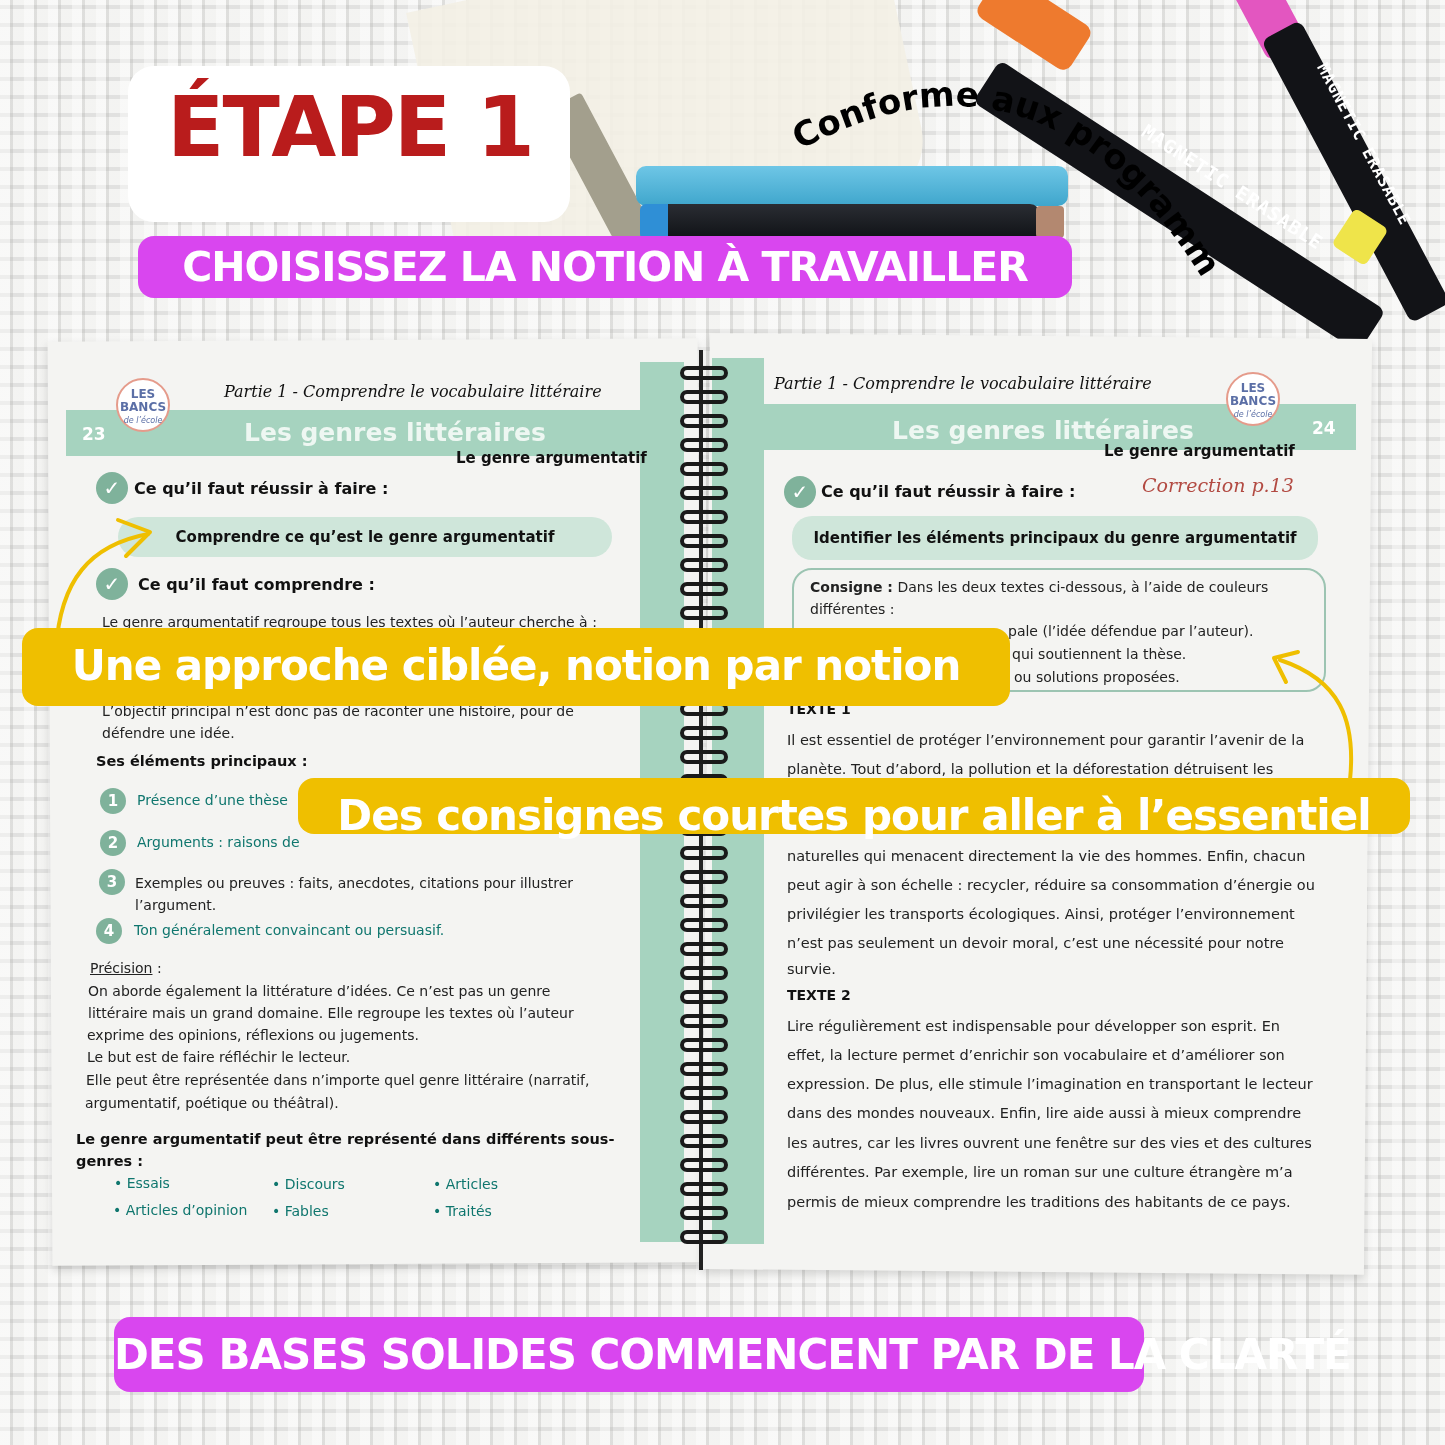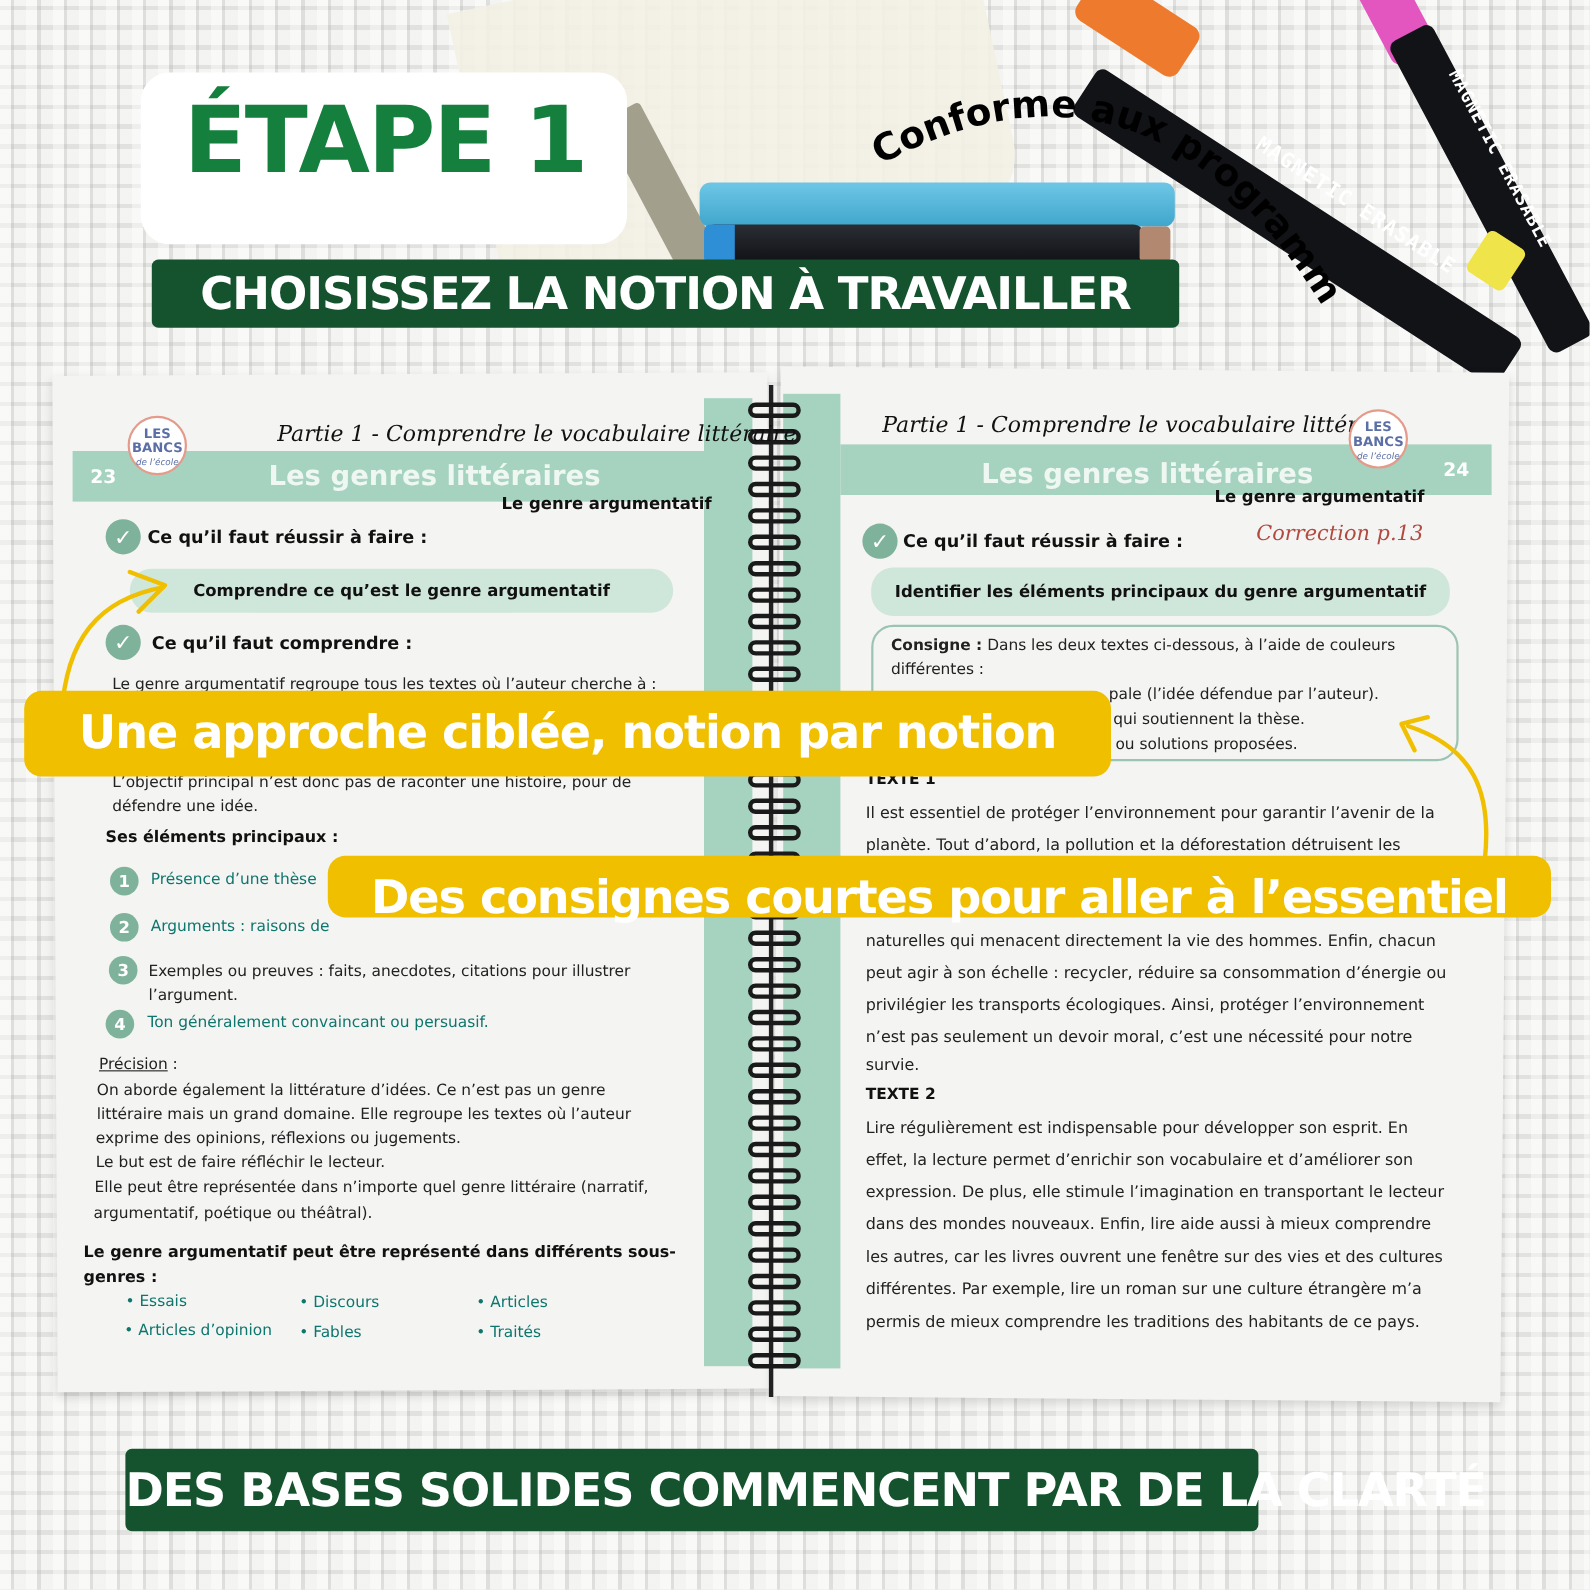--- a/index.html
+++ b/index.html
@@ -26,43 +26,43 @@
   .marker1-cap { left: 1002px; top: -30px; width: 110px; height: 52px; background: #ee7a2e; transform: rotate(33deg); transform-origin: 0 0; border-radius: 10px; }
   .marker1-end { left: 1340px; top: 215px; width: 40px; height: 44px; background: #efe44a; transform: rotate(33deg); border-radius: 6px; }
   .marker2 { left: 1300px; top: 20px; width: 320px; height: 44px; background: #121317; transform: rotate(62deg); transform-origin: 0 0; border-radius: 8px; }
   .marker2-cap { left: 1270px; top: -30px; width: 80px; height: 44px; background: #e356c0; transform: rotate(62deg); transform-origin: 0 0; border-radius: 8px; }
   .marker-label { color: #fff; font-family: "DejaVu Sans Mono", monospace; font-weight: bold; font-size: 19px; letter-spacing: 1px; white-space: nowrap; }
   .m1-label { left: 1150px; top: 120px; transform: rotate(33deg); transform-origin: 0 0; }
   .m2-label { left: 1330px; top: 60px; transform: rotate(62deg); transform-origin: 0 0; font-size: 16px; }
 
   
   .etape-box { left: 128px; top: 66px; width: 442px; height: 156px; background: #ffffff; border-radius: 26px; }
-  .etape-text { left: 150px; top: 78px; width: 400px; text-align: center; font-family: "DejaVu Sans", sans-serif; font-weight: bold; font-size: 84px; color: #15803d; letter-spacing: -2px; }
-  .pill-lav { background: #14532d; border-radius: 6px; color: #fff; font-weight: bold; font-family: "DejaVu Sans", sans-serif; text-align: center; white-space: nowrap; }
+  .etape-text { left: 150px; top: 78px; width: 400px; text-align: center; font-family: "DejaVu Sans", sans-serif; font-weight: bold; font-size: 84px; color: #b91c1c; letter-spacing: -2px; }
+  .pill-lav { background: #d946ef; border-radius: 16px; color: #fff; font-weight: bold; font-family: "DejaVu Sans", sans-serif; text-align: center; white-space: nowrap; }
   .choose-pill { left: 138px; top: 236px; width: 934px; height: 62px; font-size: 41px; line-height: 62px; letter-spacing: -1px; }
   .bottom-pill { left: 114px; top: 1317px; width: 1030px; height: 75px; font-size: 42px; line-height: 75px; letter-spacing: -1px; }
 
   .arc-text { left: 780px; top: 60px; width: 460px; height: 240px; }
 
   
   .page { background: #f4f4f2; box-shadow: 0 4px 10px rgba(0,0,0,0.15); }
   .page-left { left: 50px; top: 340px; width: 650px; height: 924px; transform: rotate(-0.3deg); }
   .page-right { left: 706px; top: 336px; width: 662px; height: 936px; transform: rotate(0.5deg); }
   .spine-green-left { left: 640px; top: 362px; width: 44px; height: 880px; background: #a6d3bf; }
   .spine-green-right { left: 712px; top: 358px; width: 52px; height: 886px; background: #a6d3bf; }
   .band-left { left: 66px; top: 410px; width: 580px; height: 46px; background: #a6d3bf; }
   .band-right { left: 764px; top: 404px; width: 592px; height: 46px; background: #a6d3bf; }
   .spiral { left: 676px; top: 358px; width: 56px; height: 880px; }
   .coil { position: absolute; left: 4px; width: 48px; height: 14px; border: 4px solid #1a1a1a; border-radius: 7px; }
   .spine-line { left: 699px; top: 350px; width: 4px; height: 920px; background: #222; }
 
   .page-num { color: #fff; font-weight: bold; font-size: 17px; font-family: "DejaVu Sans", sans-serif; }
   .band-title { color: #eef7f2; font-weight: bold; font-size: 25px; font-family: "DejaVu Sans", sans-serif; white-space: nowrap; }
   .subtitle { font-weight: bold; font-size: 15px; color: #111; white-space: nowrap; }
-  .partie { font-family: "DejaVu Serif", serif; font-style: italic; font-size: 20px; color: #111; white-space: nowrap; margin-left: 28px; }
+  .partie { font-family: "DejaVu Serif", serif; font-style: italic; font-size: 16px; color: #111; white-space: nowrap; }
   .logo { width: 54px; height: 54px; border-radius: 50%; background: #fff; border: 2px solid #e59b8b; text-align: center; line-height: 13px; padding-top: 8px; }
   .logo .l1 { font-weight: bold; color: #5b6fa6; font-size: 12px; display: block; }
   .logo .l2 { font-style: italic; font-size: 8px; color: #5b6fa6; display: block; }
 
   .check { width: 32px; height: 32px; border-radius: 50%; background: #7fb29b; color: #fff; font-size: 20px; font-weight: bold; text-align: center; line-height: 32px; }
   .sec-h { font-weight: bold; font-size: 16px; color: #111; white-space: nowrap; }
   .goal-pill { background: #cfe6da; border-radius: 20px; font-weight: bold; font-size: 15px; color: #111; text-align: center; white-space: nowrap; }
   .body-t { font-size: 14px; color: #222; line-height: 22px; }
   .num-bubble { width: 26px; height: 26px; border-radius: 50%; background: #7fb29b; color: #fff; font-weight: bold; font-size: 15px; text-align: center; line-height: 26px; }
   .li-t { font-size: 14px; color: #0f766e; white-space: nowrap; }

